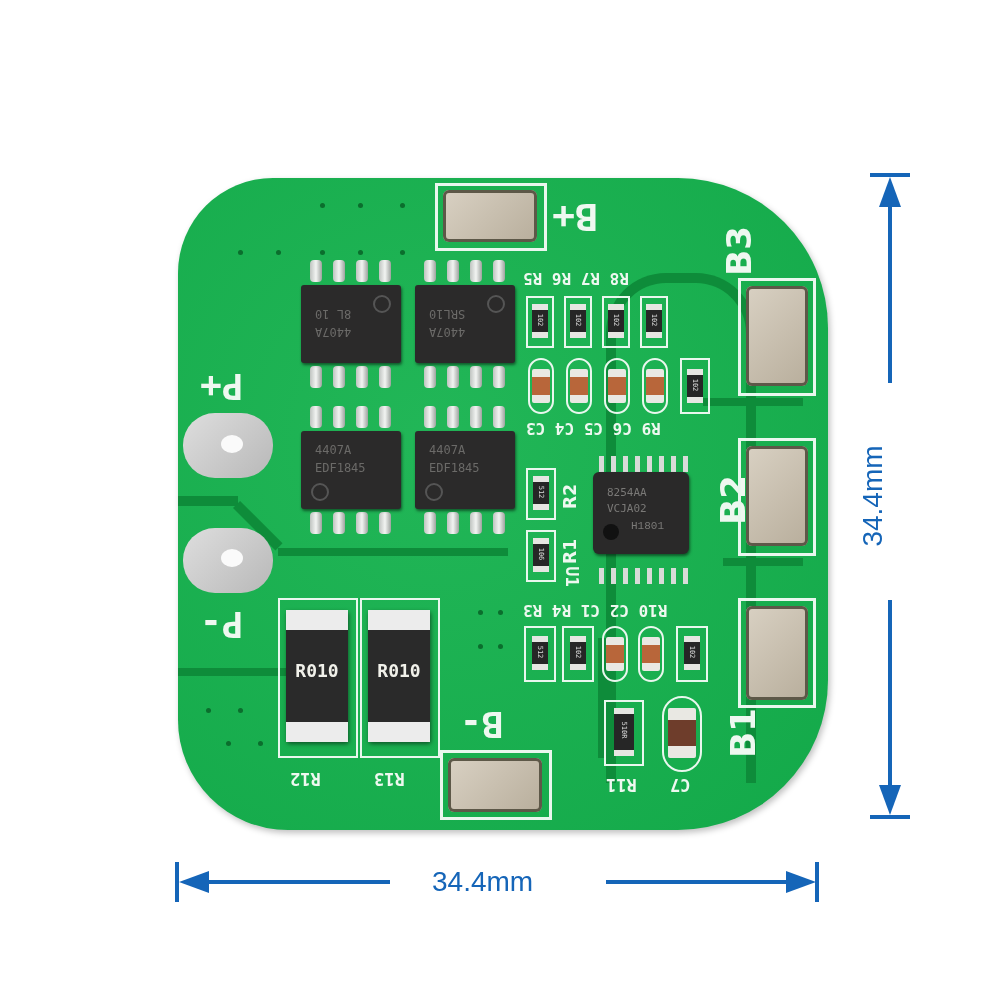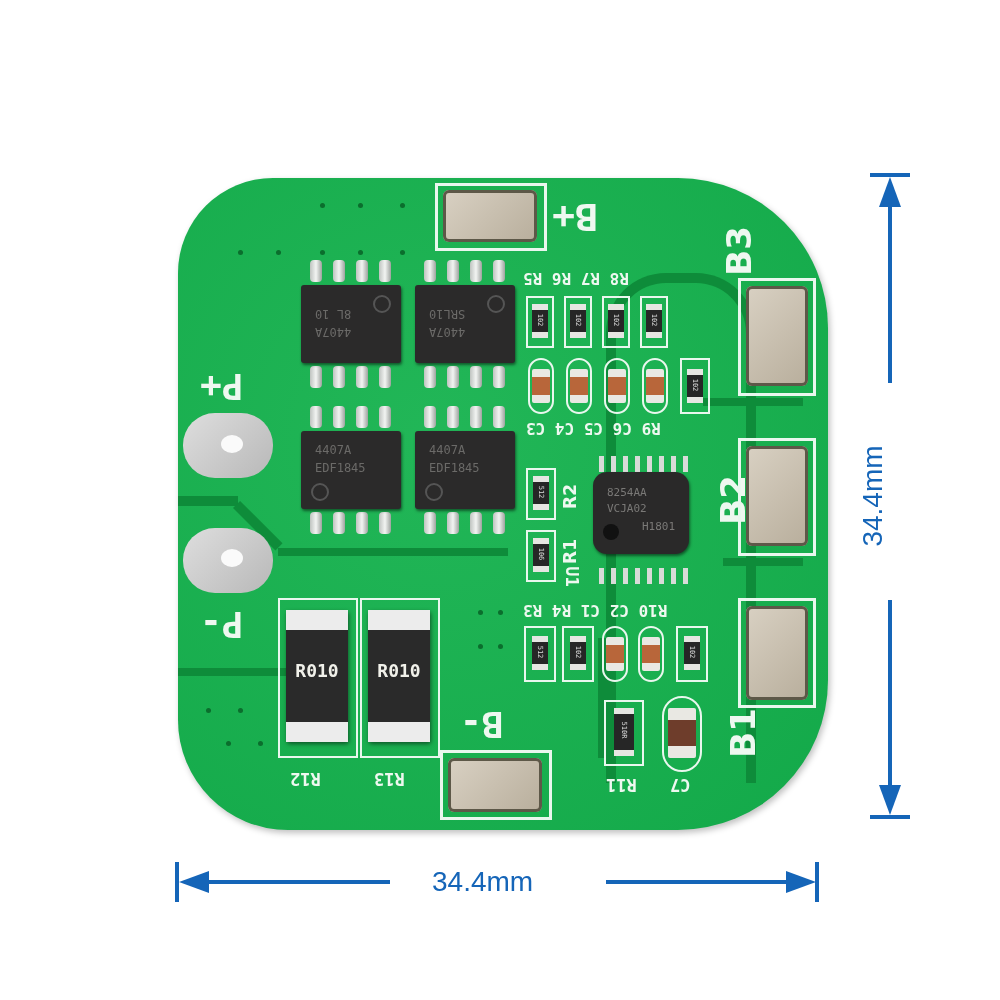--- a/index.html
+++ b/index.html
@@ -15,21 +15,21 @@
   .silk{position:absolute;border:3px solid #e9f7ee;box-sizing:border-box;}
   .silk-text{position:absolute;color:#eef8f0;font-family:"DejaVu Sans Mono",monospace;font-weight:bold;transform:rotate(180deg);white-space:nowrap;line-height:1;}
   .silk-text-v{position:absolute;color:#eef8f0;font-family:"DejaVu Sans",sans-serif;font-weight:bold;transform:rotate(-90deg);transform-origin:center;white-space:nowrap;line-height:1;}
   .pad{position:absolute;background:linear-gradient(135deg,#d9d1c3,#b8ae9c);border-radius:6px;box-shadow:inset 0 0 0 3px #5d5848;}
   .via{position:absolute;width:5px;height:5px;background:#0b6e2d;border-radius:50%;}
   
   .soic{position:absolute;width:100px;height:78px;background:#2b2a2a;border-radius:3px;box-shadow:1px 2px 3px rgba(0,0,0,0.5);}
   .soic .mark{position:absolute;color:#6b6a68;font-family:"DejaVu Sans Mono",monospace;font-size:12px;left:14px;}
   .soic .dot{position:absolute;width:14px;height:14px;border-radius:50%;border:2px solid #555;}
   .pin{position:absolute;width:12px;height:22px;background:linear-gradient(90deg,#bfc3c0,#f2f4f2,#9ea39f);border-radius:4px;}
-  .tssop{position:absolute;left:593px;top:485px;width:96px;height:82px;background:#2a2929;border-radius:14px;box-shadow:1px 2px 3px rgba(0,0,0,0.5);}
+  .tssop{position:absolute;left:593px;top:485px;width:96px;height:82px;background:#2a2929;border-radius:6px;box-shadow:1px 2px 3px rgba(0,0,0,0.5);}
   .tssop .mark{position:absolute;color:#7a7977;font-family:"DejaVu Sans Mono",monospace;font-size:11px;}
   .tpin{position:absolute;width:5px;height:16px;background:#d8dbd8;}
   
   .res{position:absolute;width:16px;height:34px;background:#262626;border-top:6px solid #e6e6e2;border-bottom:6px solid #e6e6e2;box-sizing:border-box;}
   .res span{position:absolute;left:-2px;top:6px;width:20px;color:#ddd;font-size:7px;font-family:"DejaVu Sans Mono",monospace;transform:rotate(90deg);text-align:center;}
   .cap{position:absolute;width:18px;height:34px;background:#b8663a;border-top:8px solid #e9e8e3;border-bottom:8px solid #e9e8e3;box-sizing:border-box;border-radius:2px;}
   .silk-box{position:absolute;border:2px solid #e9f7ee;box-sizing:border-box;}
   .silk-round{position:absolute;border:2px solid #e9f7ee;box-sizing:border-box;border-radius:14px;}
   .shunt{position:absolute;width:62px;height:132px;background:#2a2a2a;border-radius:3px;box-shadow:1px 2px 4px rgba(0,0,0,0.5);}
   .shunt .cap-end{position:absolute;left:0;right:0;height:20px;background:#ececec;}
@@ -224,21 +224,21 @@
       <div class="tpin" style="left:18px;top:112px;"></div>
       <div class="tpin" style="left:30px;top:112px;"></div>
       <div class="tpin" style="left:42px;top:112px;"></div>
       <div class="tpin" style="left:54px;top:112px;"></div>
       <div class="tpin" style="left:66px;top:112px;"></div>
       <div class="tpin" style="left:78px;top:112px;"></div>
       <div class="tpin" style="left:90px;top:112px;"></div>
     <div class="tssop" style="left:0;top:16px;">
       <div class="mark" style="left:14px;top:14px;">8254AA</div>
       <div class="mark" style="left:14px;top:30px;">VCJA02</div>
-      <div class="mark" style="left:49px;top:48px;">H1801</div>
+      <div class="mark" style="left:38px;top:48px;font-family:Liberation Mono, monospace;">H1801</div>
       <div class="abs" style="left:10px;top:52px;width:16px;height:16px;border-radius:50%;background:#111;"></div>
     </div>
   </div>
 
   <div class="silk-text" style="left:345px;top:424px;font-size:16px;">R10 C2 C1 R4 R3</div>
   <div class="silk-box" style="left:346px;top:448px;width:32px;height:56px;"></div>
   <div class="res" style="left:354px;top:458px;">
       <span>512</span>
     </div>
   <div class="silk-box" style="left:384px;top:448px;width:32px;height:56px;"></div>

